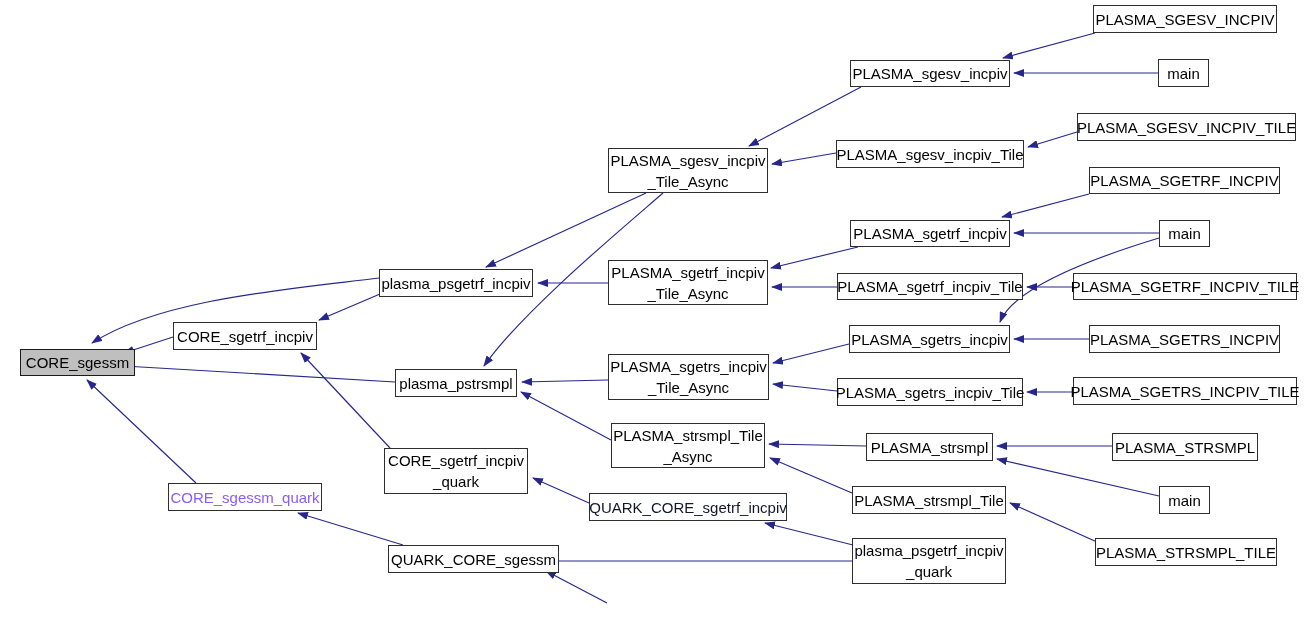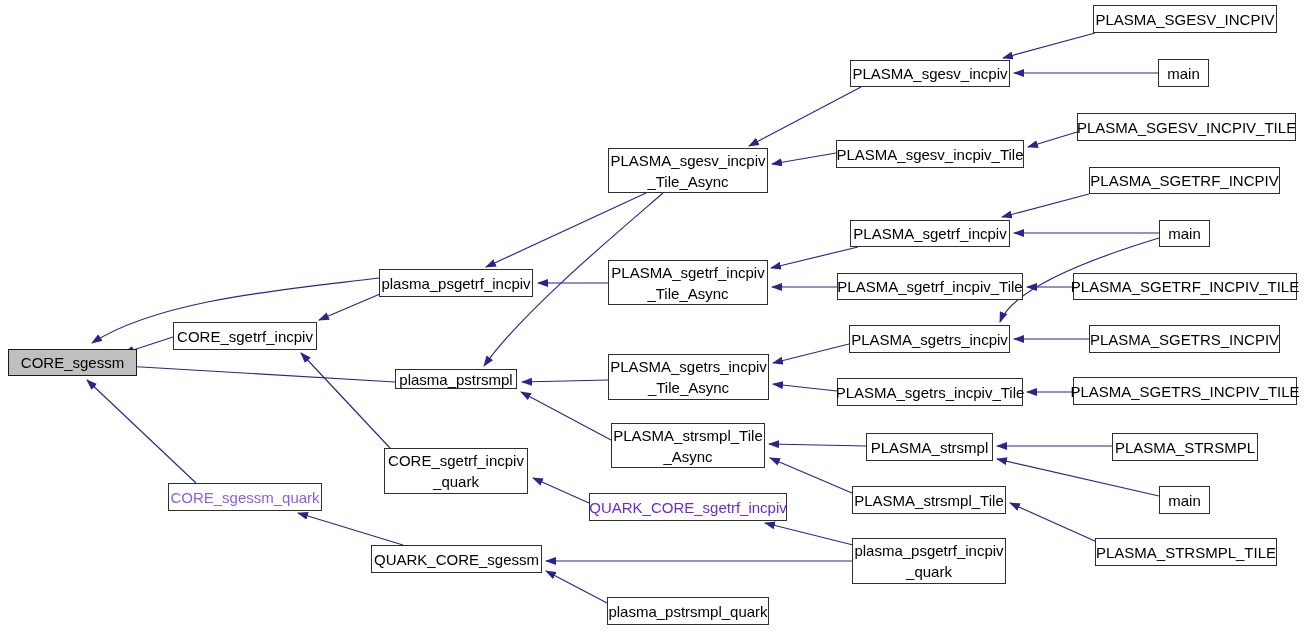--- a/index.html
+++ b/index.html
@@ -61,63 +61,60 @@
       <path d="M837,391 L773,384" class="edge" stroke="#26268d" marker-end="url(#arrowhead)"></path>
       <path d="M1089,339 L1014,339" class="edge" stroke="#26268d" marker-end="url(#arrowhead)"></path>
       <path d="M1159,238 C1080,262 1012,291 1000,322" class="edge" stroke="#26268d" marker-end="url(#arrowhead)"></path>
       <path d="M1073,392 L1027,392" class="edge" stroke="#26268d" marker-end="url(#arrowhead)"></path>
       <path d="M866,446 L769,444" class="edge" stroke="#26268d" marker-end="url(#arrowhead)"></path>
       <path d="M852,493 L770,458" class="edge" stroke="#26268d" marker-end="url(#arrowhead)"></path>
       <path d="M1112,446 L997,446" class="edge" stroke="#26268d" marker-end="url(#arrowhead)"></path>
       <path d="M1159,496 L997,459" class="edge" stroke="#26268d" marker-end="url(#arrowhead)"></path>
       <path d="M1097,542 L1010,503" class="edge" stroke="#26268d" marker-end="url(#arrowhead)"></path>
     </svg>
-    <div class="node root" style="left: 8px; top: 349px; width: 129px; height: 27px; background: rgb(191, 191, 191); color: rgb(0, 0, 0);">
+    <div class="node root" style="left: 20px; top: 349px; width: 115px; height: 27px; background: rgb(191, 191, 191); color: rgb(0, 0, 0);">
       <div class="line">CORE_sgessm</div>
     </div>
     <div class="node" style="left: 173px; top: 322px; width: 144px; height: 28px; background: rgb(255, 255, 255); color: rgb(0, 0, 0);">
       <div class="line">CORE_sgetrf_incpiv</div>
     </div>
     <div class="node" style="left: 379px; top: 269px; width: 154px; height: 28px; background: rgb(255, 255, 255); color: rgb(0, 0, 0);">
       <div class="line">plasma_psgetrf_incpiv</div>
     </div>
-    <div class="node" style="left: 395px; top: 369px; width: 122px; height: 20px; background: rgb(255, 255, 255); color: rgb(0, 0, 0);">
+    <div class="node" style="left: 395px; top: 369px; width: 122px; height: 28px; background: rgb(255, 255, 255); color: rgb(0, 0, 0);">
       <div class="line">plasma_pstrsmpl</div>
     </div>
     <div class="node" style="left: 384px; top: 448px; width: 144px; height: 46px; background: rgb(255, 255, 255); color: rgb(0, 0, 0);">
       <div class="line">CORE_sgetrf_incpiv</div>
       <div class="line">_quark</div>
     </div>
     <div class="node" style="left: 168px; top: 483px; width: 154px; height: 28px; background: rgb(255, 255, 255); color: #8b5cf6;">
       <div class="line">CORE_sgessm_quark</div>
     </div>
-    <div class="node" style="left: 371px; top: 545px; width: 171px; height: 28px; background: rgb(255, 255, 255); color: rgb(0, 0, 0);">
+    <div class="node" style="left: 388px; top: 545px; width: 171px; height: 28px; background: rgb(255, 255, 255); color: rgb(0, 0, 0);">
       <div class="line">QUARK_CORE_sgessm</div>
     </div>
     <div class="node" style="left: 608px; top: 148px; width: 160px; height: 45px; background: rgb(255, 255, 255); color: rgb(0, 0, 0);">
       <div class="line">PLASMA_sgesv_incpiv</div>
       <div class="line">_Tile_Async</div>
     </div>
     <div class="node" style="left: 608px; top: 260px; width: 160px; height: 45px; background: rgb(255, 255, 255); color: rgb(0, 0, 0);">
       <div class="line">PLASMA_sgetrf_incpiv</div>
       <div class="line">_Tile_Async</div>
     </div>
     <div class="node" style="left: 608px; top: 354px; width: 161px; height: 46px; background: rgb(255, 255, 255); color: rgb(0, 0, 0);">
       <div class="line">PLASMA_sgetrs_incpiv</div>
       <div class="line">_Tile_Async</div>
     </div>
     <div class="node" style="left: 611px; top: 423px; width: 154px; height: 45px; background: rgb(255, 255, 255); color: rgb(0, 0, 0);">
       <div class="line">PLASMA_strsmpl_Tile</div>
       <div class="line">_Async</div>
     </div>
-    <div class="node" style="left: 589px; top: 493px; width: 198px; height: 28px; background: rgb(255, 255, 255); color: #6d28d9;">
+    <div class="node" style="left: 589px; top: 493px; width: 198px; height: 28px; background: rgb(255, 255, 255); color: #0f172a;">
       <div class="line">QUARK_CORE_sgetrf_incpiv</div>
-    </div>
-    <div class="node" style="left: 607px; top: 597px; width: 162px; height: 28px; background: rgb(255, 255, 255); color: rgb(0, 0, 0);">
-      <div class="line">plasma_pstrsmpl_quark</div>
     </div>
     <div class="node" style="left: 850px; top: 60px; width: 160px; height: 27px; background: rgb(255, 255, 255); color: rgb(0, 0, 0);">
       <div class="line">PLASMA_sgesv_incpiv</div>
     </div>
     <div class="node" style="left: 836px; top: 140px; width: 188px; height: 28px; background: rgb(255, 255, 255); color: rgb(0, 0, 0);">
       <div class="line">PLASMA_sgesv_incpiv_Tile</div>
     </div>
     <div class="node" style="left: 850px; top: 220px; width: 160px; height: 27px; background: rgb(255, 255, 255); color: rgb(0, 0, 0);">
       <div class="line">PLASMA_sgetrf_incpiv</div>
     </div>

